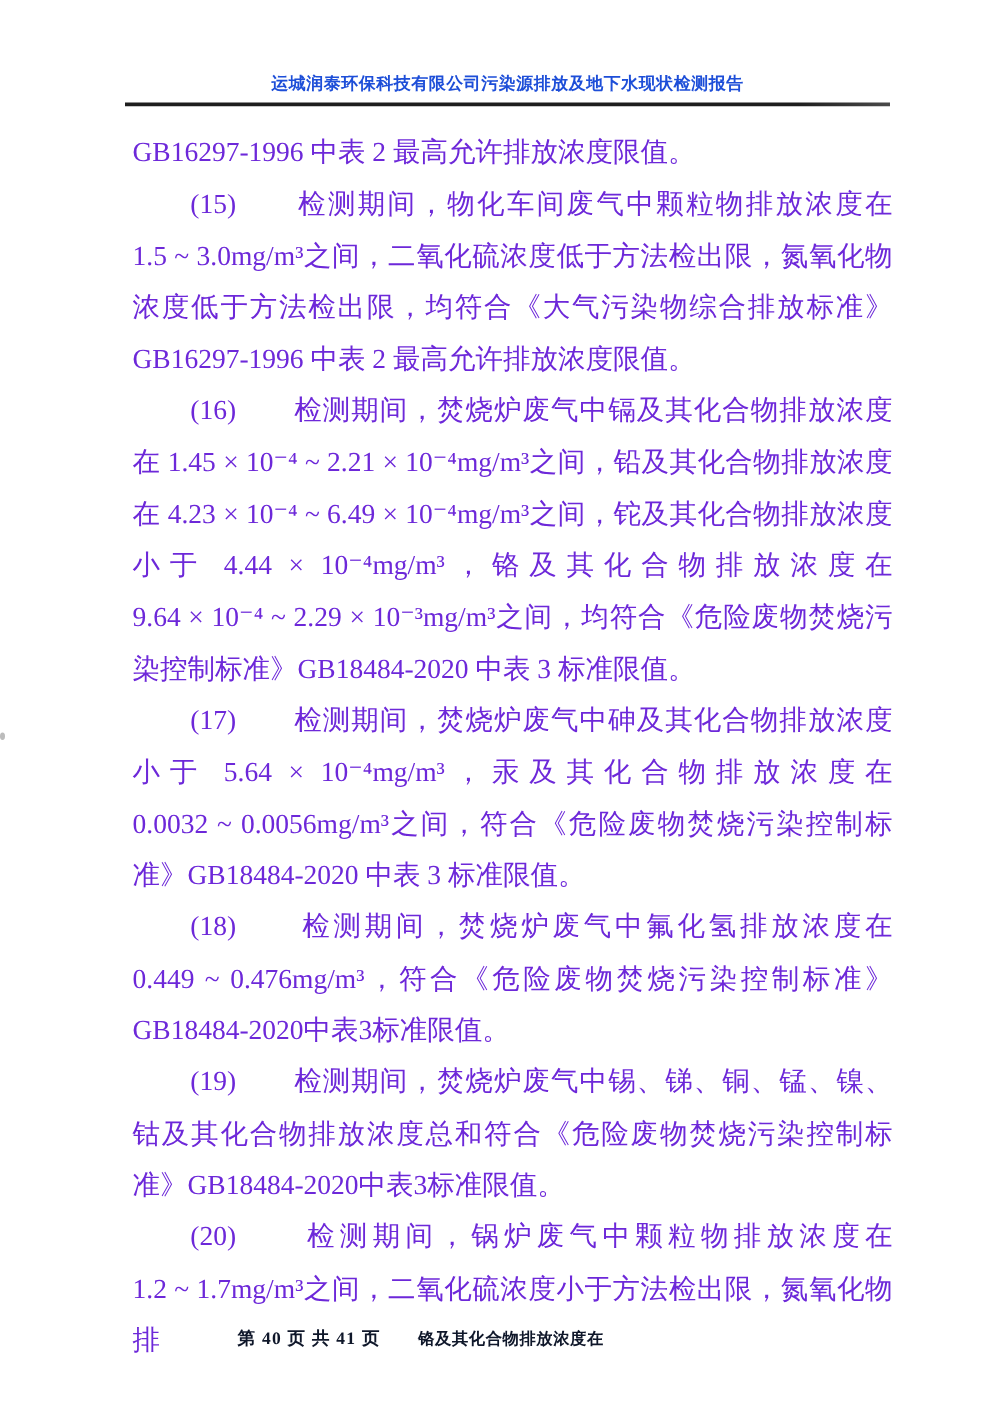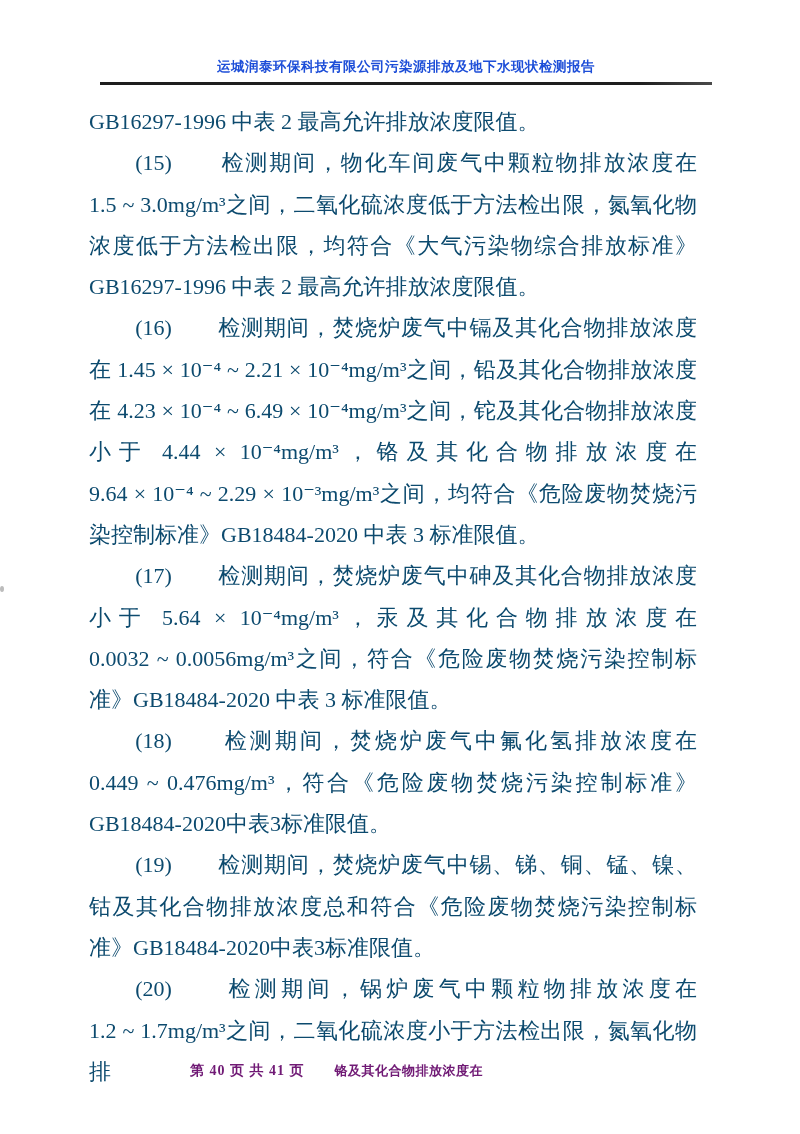--- a/index.html
+++ b/index.html
@@ -32,48 +32,48 @@
     white-space: nowrap;
   }
   .header-rule {
     margin-top: 6px;
     height: 2.5px;
     background: linear-gradient(to right, #1e1e1e 0%, #1e1e1e 88%, #4a4a4a 100%);
   }
   
   .doc-body {
     position: absolute;
-    left: 89px;
+    left: 106px;
     top: 101px;
     width: 608px;
     font-size: 22px;
     line-height: 41.3px;
     text-align: justify;
-    color: #0c4a6e;
+    color: #6d28d9;
   }
   .para {
     margin: 0;
     text-indent: 2.1em;
   }
   .para.no-indent {
     text-indent: 0;
   }
   .para.fill-last {
     text-align-last: justify;
     font-family: Liberation Serif, serif;
   }
   
   .footer {
     position: absolute;
     left: 190px;
     top: 1062px;
     display: flex;
     align-items: baseline;
     gap: 30px;
-    color: #701a75;
+    color: #0f172a;
     white-space: nowrap;
   }
   .footer .page-info {
     font-size: 14px;
     font-weight: 700;
     letter-spacing: 1px;
   }
   .footer .company {
     font-size: 13px;
     font-weight: 700;

